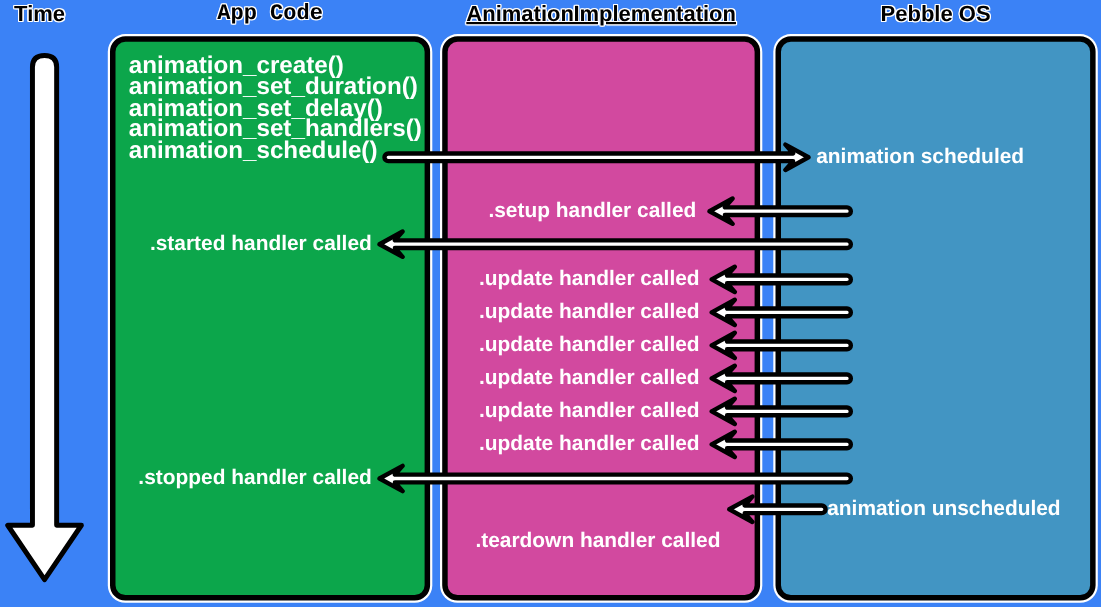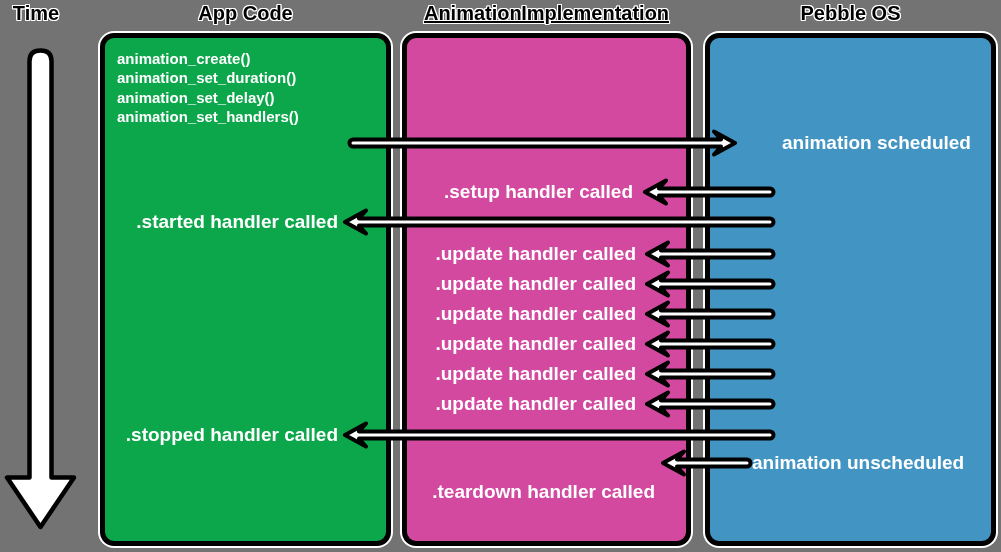--- a/index.html
+++ b/index.html
@@ -1,79 +1,80 @@
 <!DOCTYPE html>
 <html><head>
 <meta charset="utf-8">
 <style>
   html,body{margin:0;padding:0;background:#000;}
   .canvas{
-    position:relative;width:1001px;height:552px;background:#737373;
+    position:relative;width:1001px;height:552px;background:#3b82f6;
     overflow:hidden;font-family:"Liberation Sans", sans-serif;
   }
   .hdr{
     position:absolute;top:1px;height:24px;line-height:24px;text-align:center;
     font-weight:bold;font-size:20px;color:#000;white-space:nowrap;
     text-shadow:-1px -1px 0 #fff,1px -1px 0 #fff,-1px 1px 0 #fff,1px 1px 0 #fff,
                 -1px 0 0 #fff,1px 0 0 #fff,0 -1px 0 #fff,0 1px 0 #fff;
   }
   .squeeze{word-spacing:-0.30em;text-decoration:underline;}
   .col-box{
     position:absolute;top:33px;height:513px;box-sizing:border-box;
     border:5px solid #000;border-radius:14px;box-shadow:0 0 0 2px #ffffff;
   }
   .code{
     position:absolute;left:117px;top:49px;color:#fff;font-weight:bold;
-    font-size:15px;line-height:19.4px;white-space:nowrap;z-index:3;
+    font-size:22px;line-height:19.4px;white-space:nowrap;z-index:3;
   }
   .event-label{
     position:absolute;color:#fff;font-weight:bold;font-size:19px;
     line-height:24px;white-space:nowrap;z-index:3;
   }
   #arrows-svg{position:absolute;left:0;top:0;z-index:2;pointer-events:none;}
   .arrow-path{fill:#ffffff;stroke:#000000;stroke-width:4;stroke-linejoin:round;}
 </style>
 </head>
 <body>
 
 <div class="canvas">
 
   <div class="hdr" style="left:6px;width:60px;">Time</div>
-  <div class="hdr" style="left:100px;width:291px;">App Code</div>
+  <div class="hdr" style="left:100px;width:291px;font-family:Liberation Mono, monospace;">App Code</div>
   <div class="hdr squeeze" style="left:402px;width:289px;">Animation Implementation</div>
   <div class="hdr" style="left:705px;width:291px;">Pebble OS</div>
 
   <div class="col-box" style="left: 100px; width: 291px; background-color: rgb(12, 166, 75);"></div>
   <div class="col-box" style="left: 402px; width: 289px; background-color: rgb(210, 73, 159);"></div>
   <div class="col-box" style="left: 705px; width: 291px; background-color: rgb(66, 149, 195);"></div>
 
   <div class="code">
     <div>animation_create()</div>
     <div>animation_set_duration()</div>
     <div>animation_set_delay()</div>
     <div>animation_set_handlers()</div>
+    <div>animation_schedule()</div>
   </div>
 
   <svg id="arrows-svg" width="1001" height="552" viewBox="0 0 1001 552">
     <path class="arrow-path" style="stroke-width:4.5" d="M 40.5,527 L 7,477.5 L 29.5,477.5 L 29.5,61 Q 29.5,50.5 40.5,50.5 Q 51.5,50.5 51.5,61 L 51.5,477.5 L 74,477.5 Z"></path>
   <path class="arrow-path" d="M 735,143 L 714,131.5 L 721,139.5 L 353,139.5 A 3.5,3.5 0 0 0 353,146.5 L 721,146.5 L 714,154.5 Z"></path>
       <path class="arrow-path" d="M 645,192 L 666,180.5 L 659,188.5 L 770,188.5 A 3.5,3.5 0 0 1 770,195.5 L 659,195.5 L 666,203.5 Z"></path>
       <path class="arrow-path" d="M 345,222 L 366,210.5 L 359,218.5 L 770,218.5 A 3.5,3.5 0 0 1 770,225.5 L 359,225.5 L 366,233.5 Z"></path>
       <path class="arrow-path" d="M 647,254 L 668,242.5 L 661,250.5 L 770,250.5 A 3.5,3.5 0 0 1 770,257.5 L 661,257.5 L 668,265.5 Z"></path>
       <path class="arrow-path" d="M 647,284 L 668,272.5 L 661,280.5 L 770,280.5 A 3.5,3.5 0 0 1 770,287.5 L 661,287.5 L 668,295.5 Z"></path>
       <path class="arrow-path" d="M 647,314 L 668,302.5 L 661,310.5 L 770,310.5 A 3.5,3.5 0 0 1 770,317.5 L 661,317.5 L 668,325.5 Z"></path>
       <path class="arrow-path" d="M 647,344 L 668,332.5 L 661,340.5 L 770,340.5 A 3.5,3.5 0 0 1 770,347.5 L 661,347.5 L 668,355.5 Z"></path>
       <path class="arrow-path" d="M 647,374 L 668,362.5 L 661,370.5 L 770,370.5 A 3.5,3.5 0 0 1 770,377.5 L 661,377.5 L 668,385.5 Z"></path>
       <path class="arrow-path" d="M 647,404 L 668,392.5 L 661,400.5 L 770,400.5 A 3.5,3.5 0 0 1 770,407.5 L 661,407.5 L 668,415.5 Z"></path>
       <path class="arrow-path" d="M 345,435 L 366,423.5 L 359,431.5 L 770,431.5 A 3.5,3.5 0 0 1 770,438.5 L 359,438.5 L 366,446.5 Z"></path>
       <path class="arrow-path" d="M 663,463 L 684,451.5 L 677,459.5 L 747,459.5 A 3.5,3.5 0 0 1 747,466.5 L 677,466.5 L 684,474.5 Z"></path>
     </svg>
 
   <div id="labels-layer">
-      <div class="event-label" style="top: 131px; left: 742px; margin-left: 40px;">animation scheduled</div>
+      <div class="event-label" style="top: 131px; left: 742px;">animation scheduled</div>
       <div class="event-label" style="top: 180px; right: 368px; text-align: left;">.setup handler called</div>
       <div class="event-label" style="top: 210px; right: 663px; text-align: left;">.started handler called</div>
       <div class="event-label" style="top: 242px; right: 365px; text-align: right;">.update handler called</div>
       <div class="event-label" style="top: 272px; right: 365px; text-align: right;">.update handler called</div>
       <div class="event-label" style="top: 302px; right: 365px; text-align: right;">.update handler called</div>
       <div class="event-label" style="top: 332px; right: 365px; text-align: right;">.update handler called</div>
       <div class="event-label" style="top: 362px; right: 365px; text-align: right;">.update handler called</div>
       <div class="event-label" style="top: 392px; right: 365px; text-align: right;">.update handler called</div>
       <div class="event-label" style="top: 423px; right: 663px; text-align: left;">.stopped handler called</div>
       <div class="event-label" style="top: 451px; right: 346px; text-align: right; margin-top: 29px;">.teardown handler called</div>

